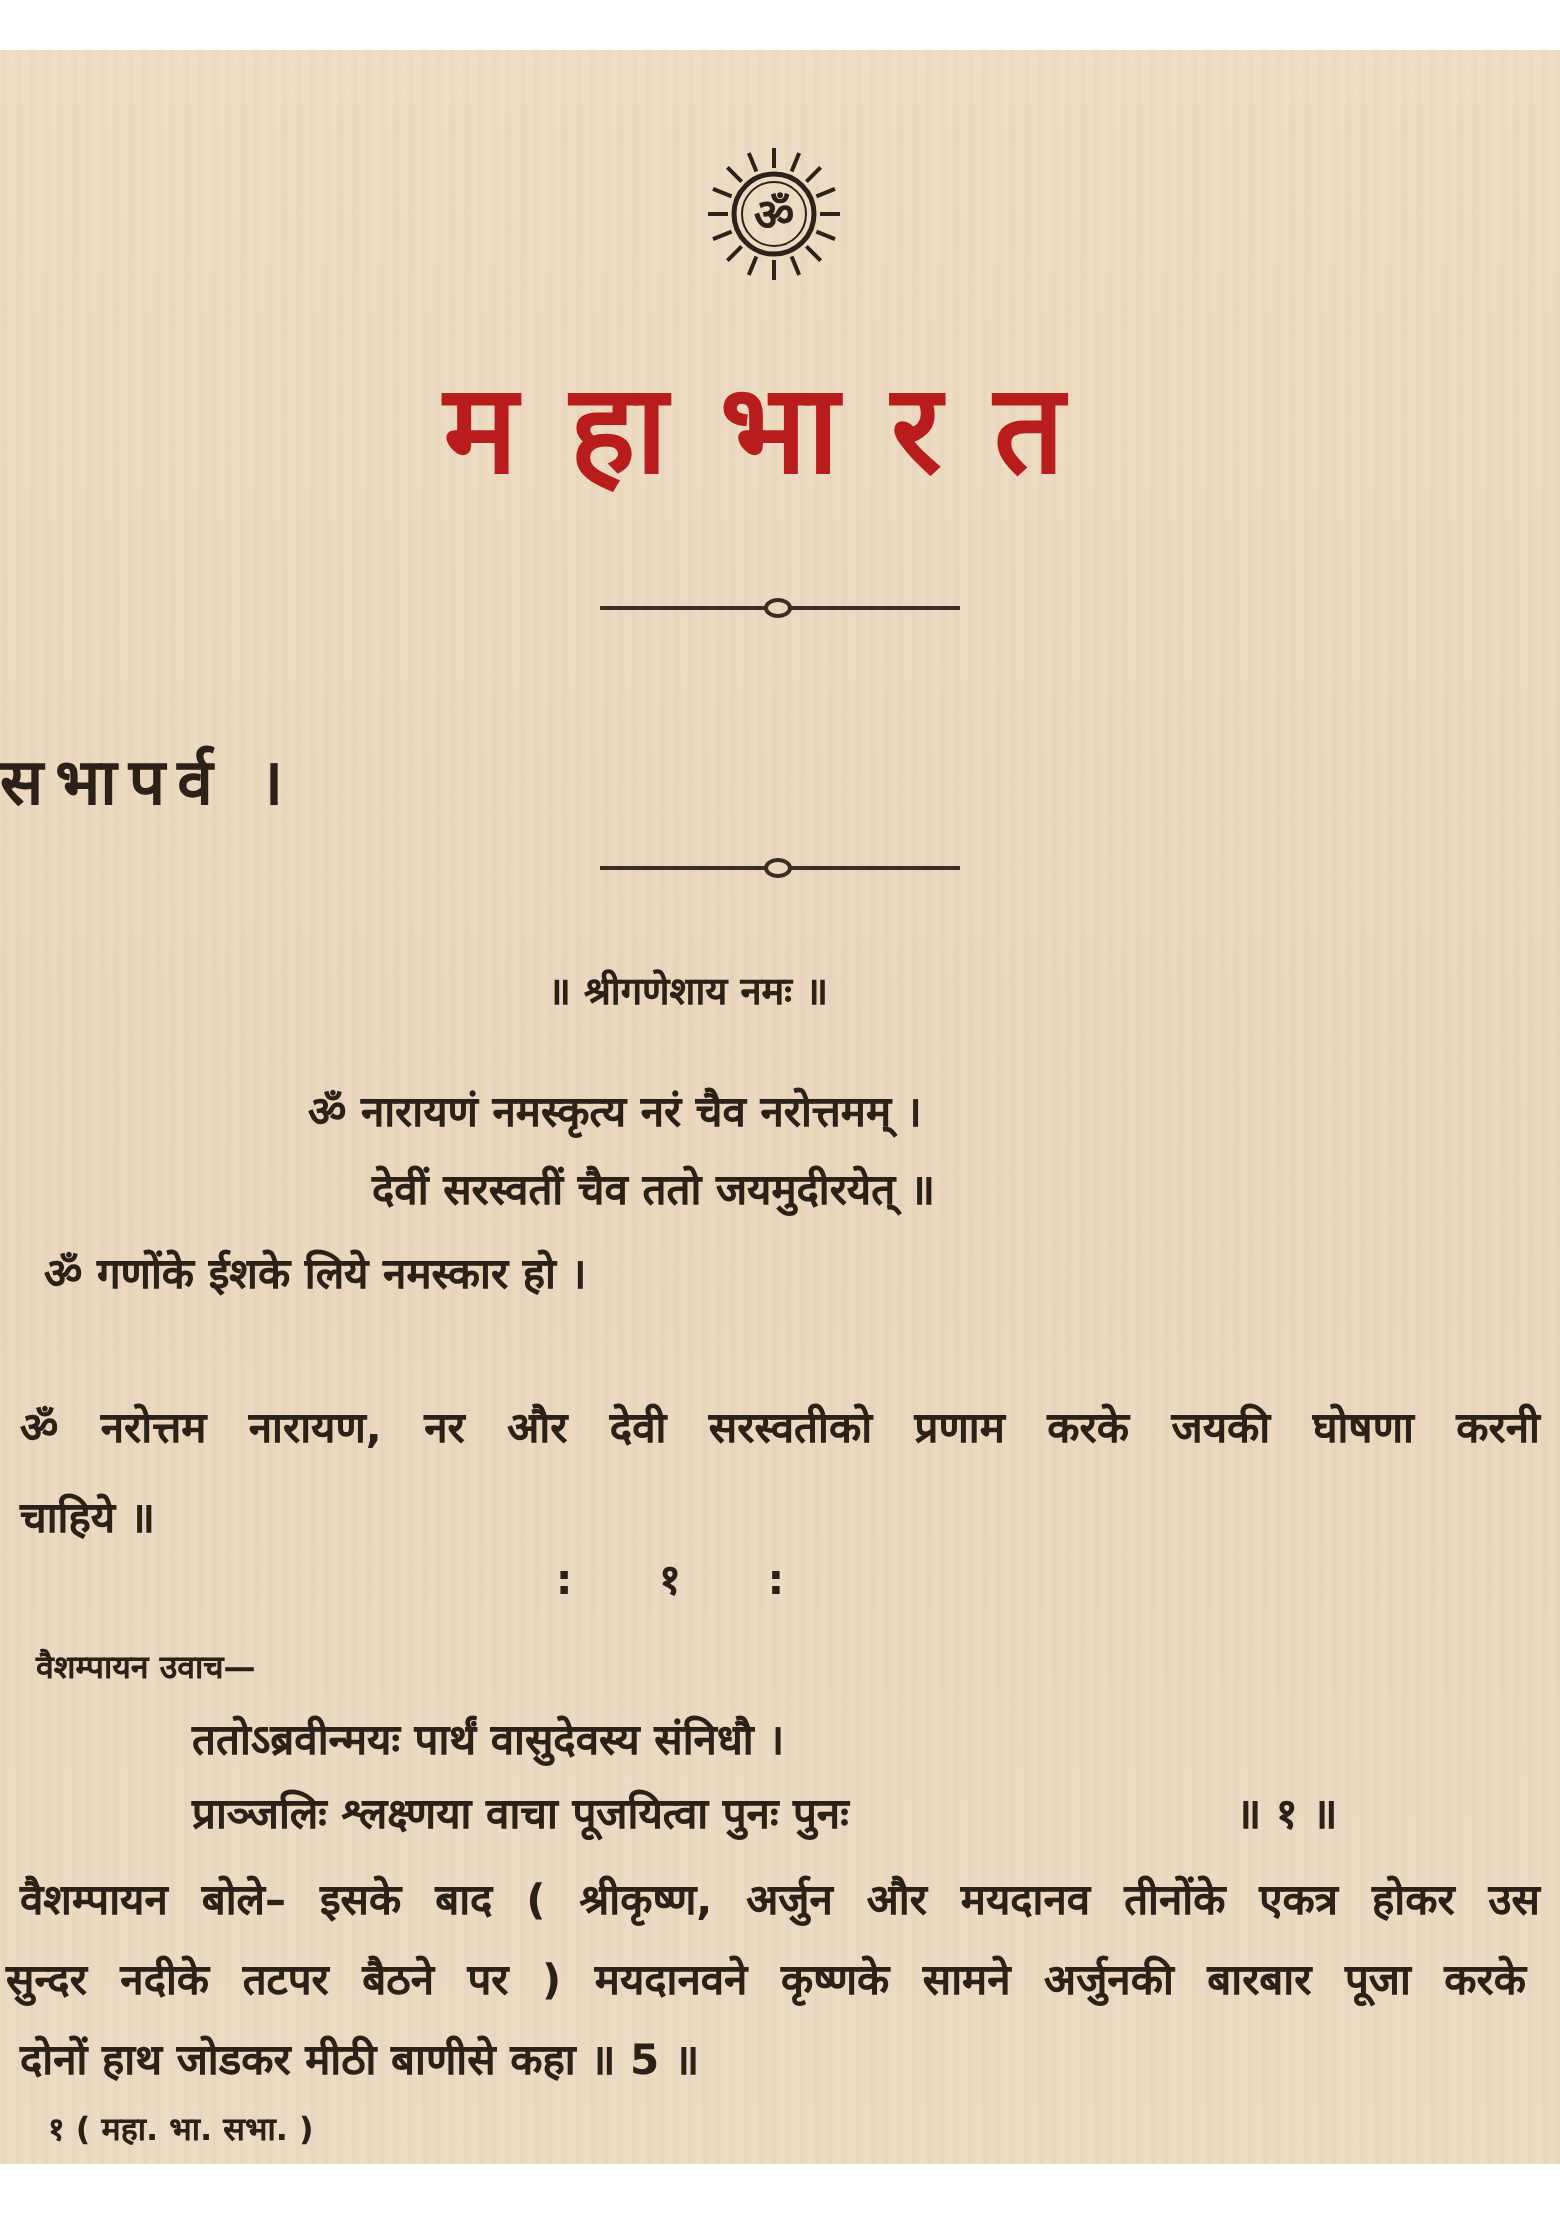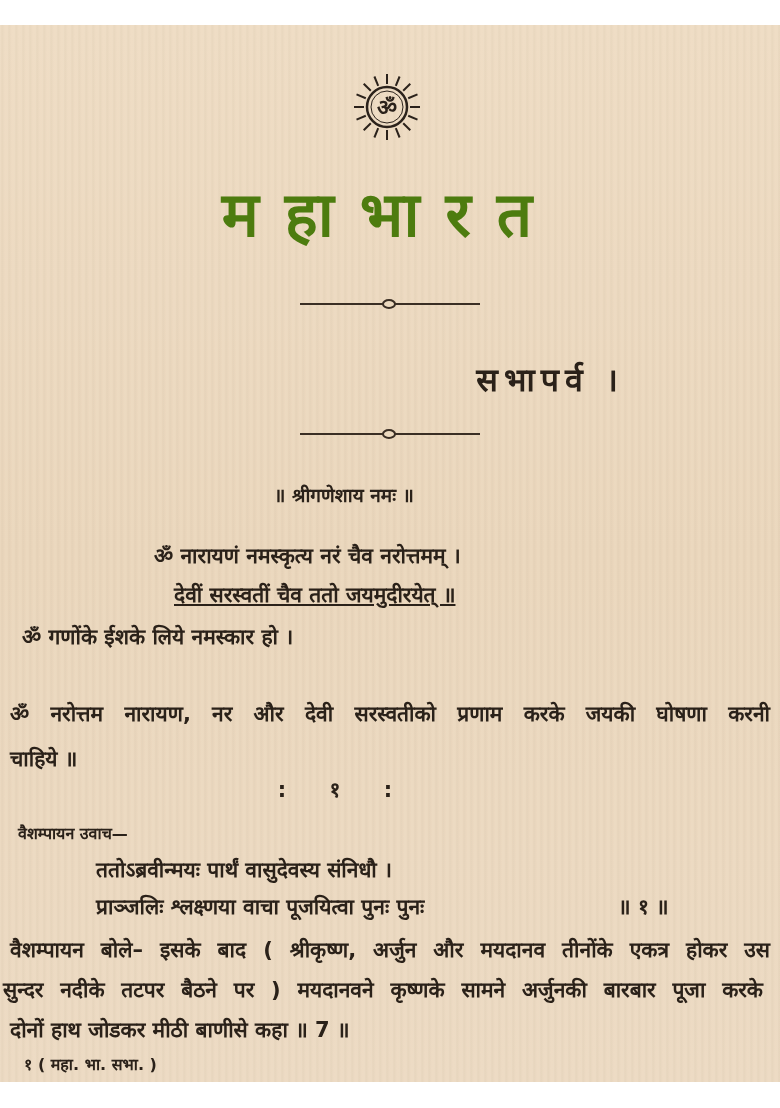--- a/index.html
+++ b/index.html
@@ -14,31 +14,31 @@
         linear-gradient(90deg, rgba(255,255,255,0.06) 0px, rgba(0,0,0,0.02) 2px, rgba(255,255,255,0.04) 5px),
         linear-gradient(180deg, #eedcc3 0%, #ead6bb 50%, #ecdac2 100%);
       background-size: 7px 100%, 100% 100%;
     }
     .abs { position: absolute; white-space: nowrap; }
     .emblem {
       position: absolute; left: 352px; top: 72px; width: 70px; height: 70px;
     }
     .title {
       left: 0; width: 780px; top: 170px; text-align: center;
-      font-size: 62px; font-weight: bold; letter-spacing: 26px; color: #4d7c0f;
+      font-size: 62px; font-weight: bold; letter-spacing: 26px; color: #b91c1c;
     }
     .rule {
       position: absolute; left: 300px; width: 180px; height: 2px; background: #3a2e24;
     }
     .rule .knot {
       position: absolute; left: 82px; top: -4px; width: 14px; height: 10px;
       border: 2px solid #3a2e24; border-radius: 50%; background: #ecd9bf; box-sizing: border-box;
     }
     .subtitle {
-      left: 0; width: 624px; top: 357px; text-align: right;
+      left: 0; width: 624px; top: 368px; text-align: left;
       font-size: 32px; font-weight: bold; letter-spacing: 6px;
     }
     .center { left: 0; width: 688px; text-align: center; }
     .txt { font-size: 21px; font-weight: bold; }
     .verse { font-size: 21px; font-weight: bold; }
     .small { font-size: 16px; font-weight: bold; }
   </style>
 </head>
 <body>
 
@@ -76,31 +76,31 @@
 
 <div class="abs subtitle">सभापर्व ।</div>
 
 <div class="rule" style="top:433px;">
     <span class="knot"></span>
   </div>
 
 <div class="abs center txt" style="top:482px; font-size:19px;">॥ श्रीगणेशाय नमः ॥</div>
 
 <div class="abs verse" style="left:154px; top:541px;text-align:center;">ॐ नारायणं नमस्कृत्य नरं चैव नरोत्तमम् ।</div>
-<div class="abs verse" style="left:174px; top:580px;text-decoration:underline;">देवीं सरस्वतीं चैव ततो जयमुदीरयेत् ॥</div>
+<div class="abs verse" style="left:186px; top:580px;">देवीं सरस्वतीं चैव ततो जयमुदीरयेत् ॥</div>
 
 <div class="abs txt" style="left:10px; top:622px;margin-left:12px;">ॐ गणोंके ईशके लिये नमस्कार हो ।</div>
 <div class="abs txt" style="left:10px; top:664px; width:760px; text-align-last:justify; text-align:justify; white-space:normal;margin-top:35px;">ॐ नरोत्तम नारायण, नर और देवी सरस्वतीको प्रणाम करके जयकी घोषणा करनी</div>
 <div class="abs txt" style="left:10px; top:710px;margin-top:34px;">चाहिये ॥</div>
 
 <div class="abs center txt" style="top:775px; letter-spacing:18px;">: १ :</div>
 
 <div class="abs small" style="left:18px; top:822px;">वैशम्पायन उवाच—</div>
 
 <div class="abs verse" style="left:96px; top:855px;">ततोऽब्रवीन्मयः पार्थं वासुदेवस्य संनिधौ ।</div>
 <div class="abs verse" style="left:96px; top:892px;">प्राञ्जलिः श्लक्ष्णया वाचा पूजयित्वा पुनः पुनः</div>
 <div class="abs verse" style="left:618px; top:892px;">॥ १ ॥</div>
 
 <div class="abs txt" style="left:10px; top:935px; width:760px; text-align:justify; text-align-last:justify; white-space:normal;">वैशम्पायन बोले– इसके बाद ( श्रीकृष्ण, अर्जुन और मयदानव तीनोंके एकत्र होकर उस</div>
 <div class="abs txt" style="left:3px; top:975px; width:760px; text-align:justify; text-align-last:justify; white-space:normal;">सुन्दर नदीके तटपर बैठने पर ) मयदानवने कृष्णके सामने अर्जुनकी बारबार पूजा करके</div>
-<div class="abs txt" style="left:10px; top:1015px;">दोनों हाथ जोडकर मीठी बाणीसे कहा ॥ 7 ॥</div>
+<div class="abs txt" style="left:10px; top:1015px;">दोनों हाथ जोडकर मीठी बाणीसे कहा ॥ 5 ॥</div>
 
 <div class="abs small" style="left:24px; top:1053px;">१ ( महा. भा. सभा. )</div>
 
 </body></html>

